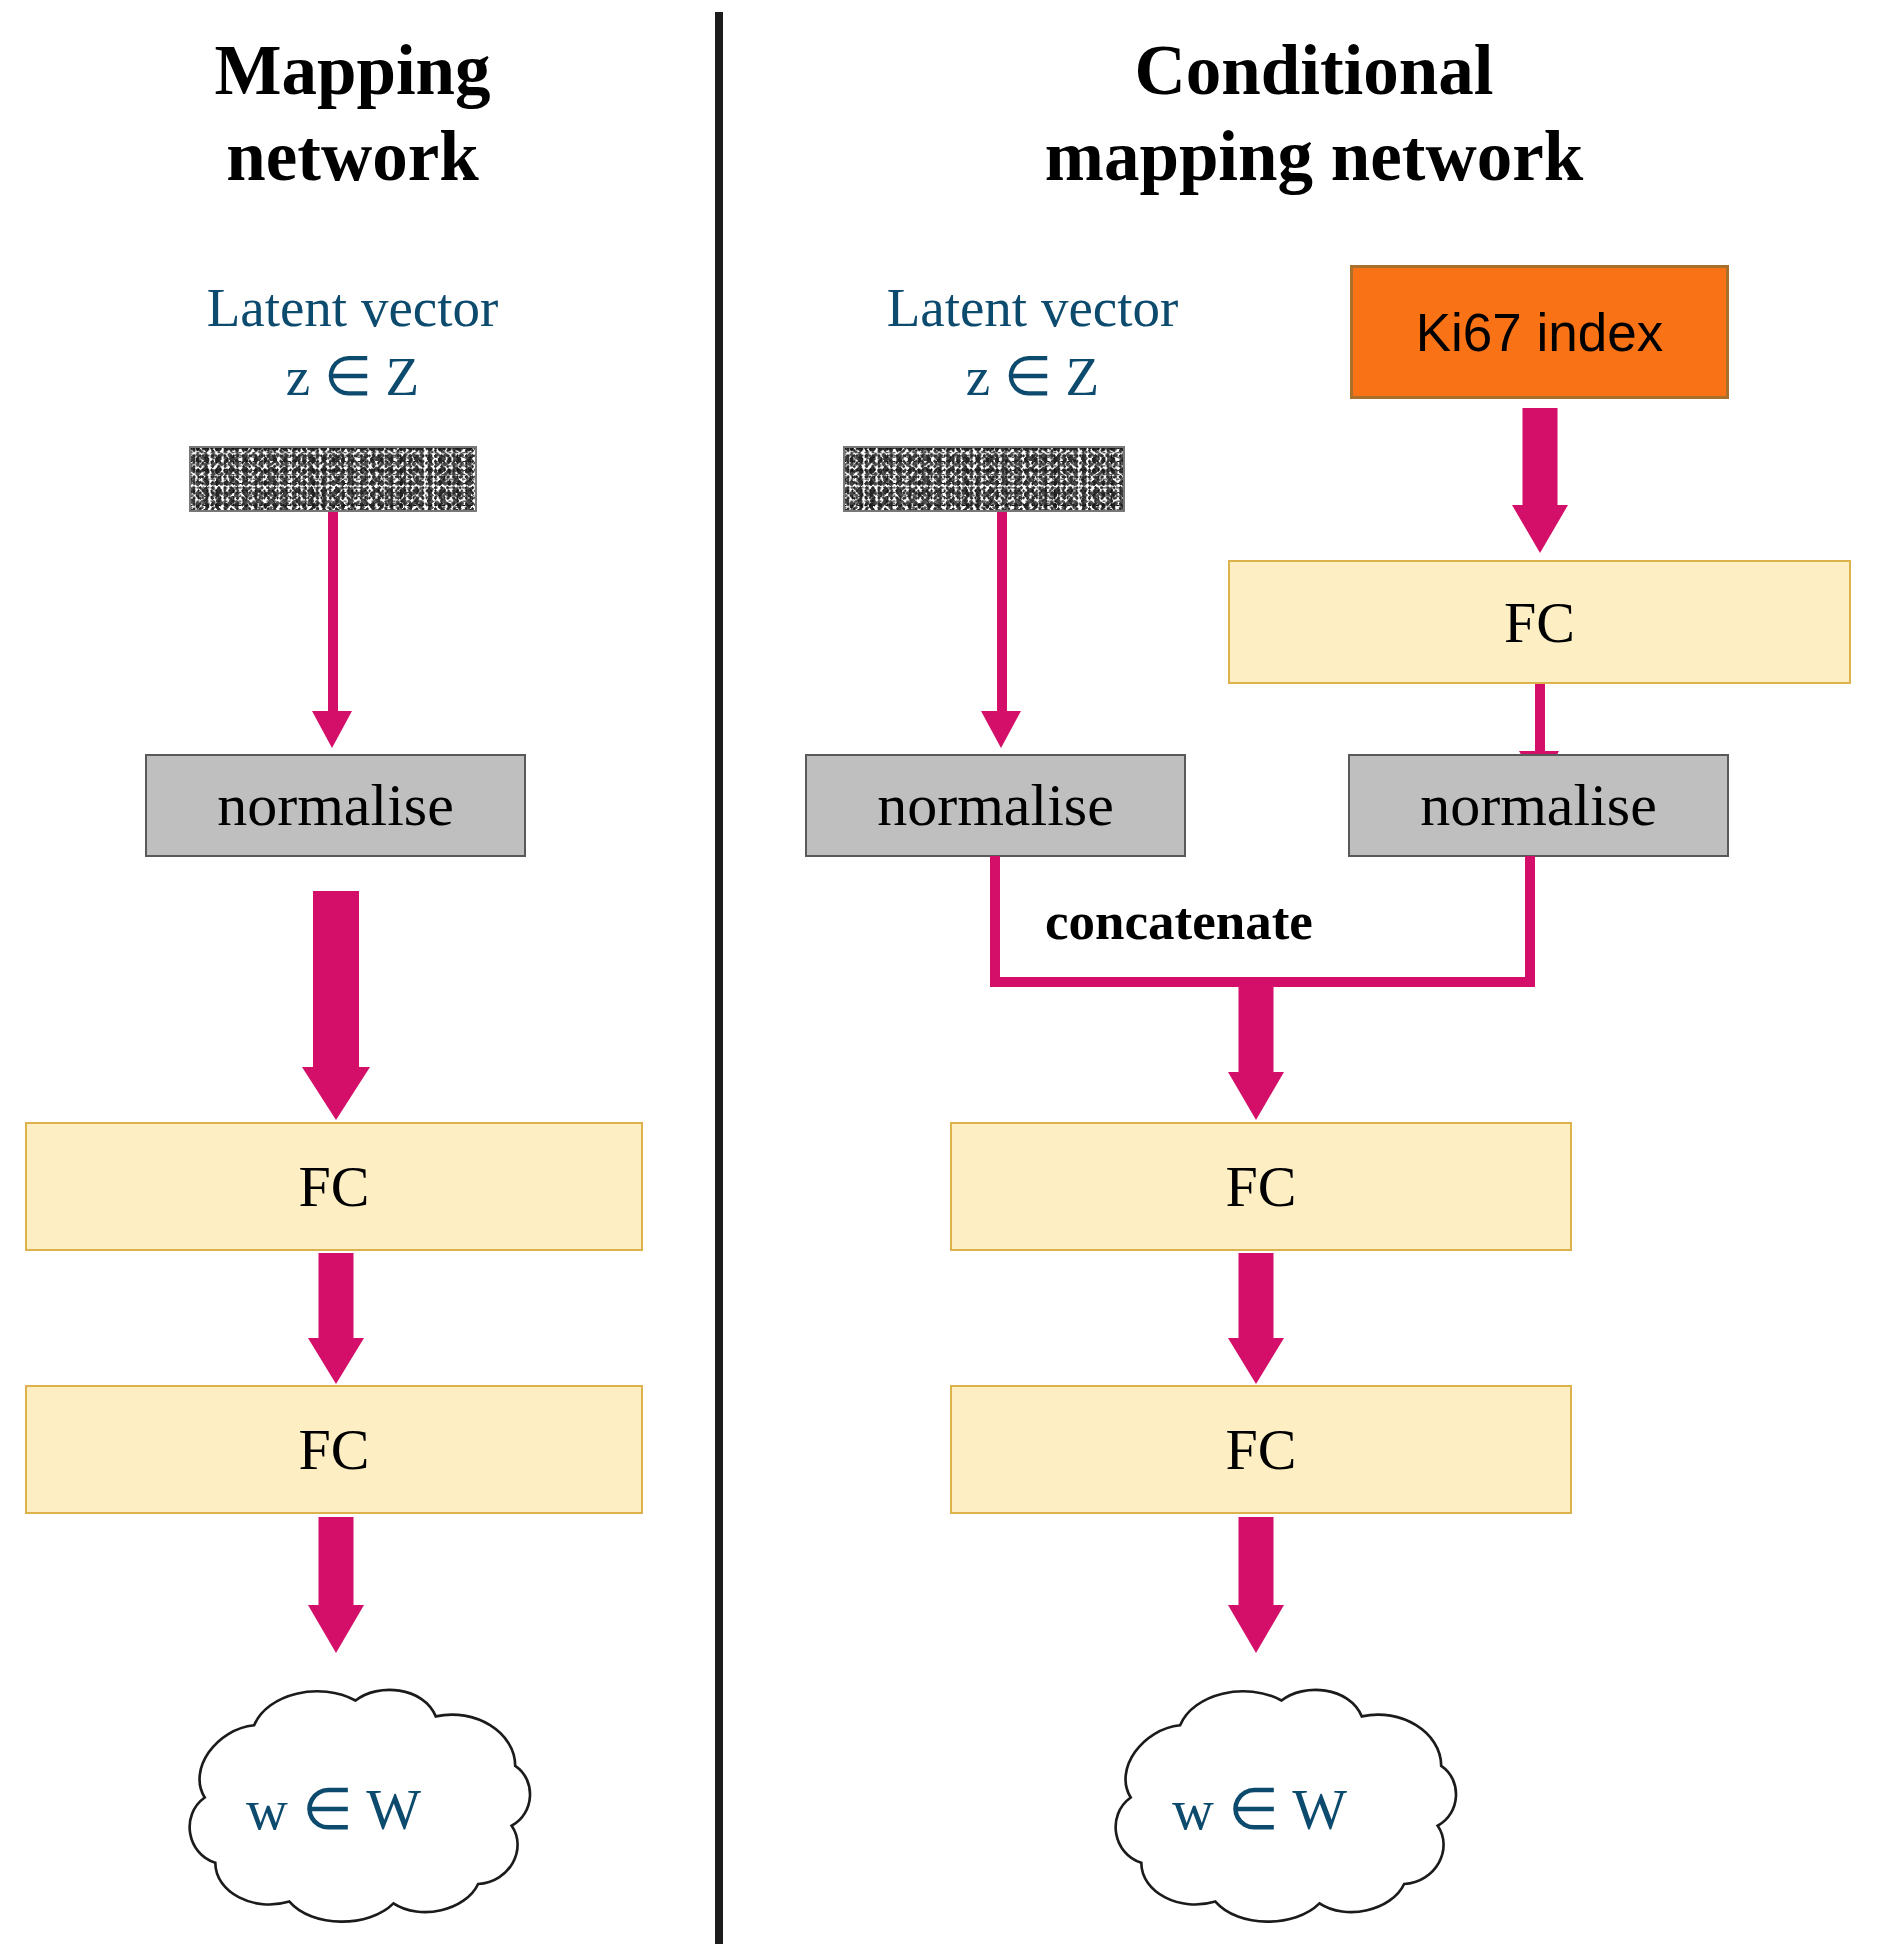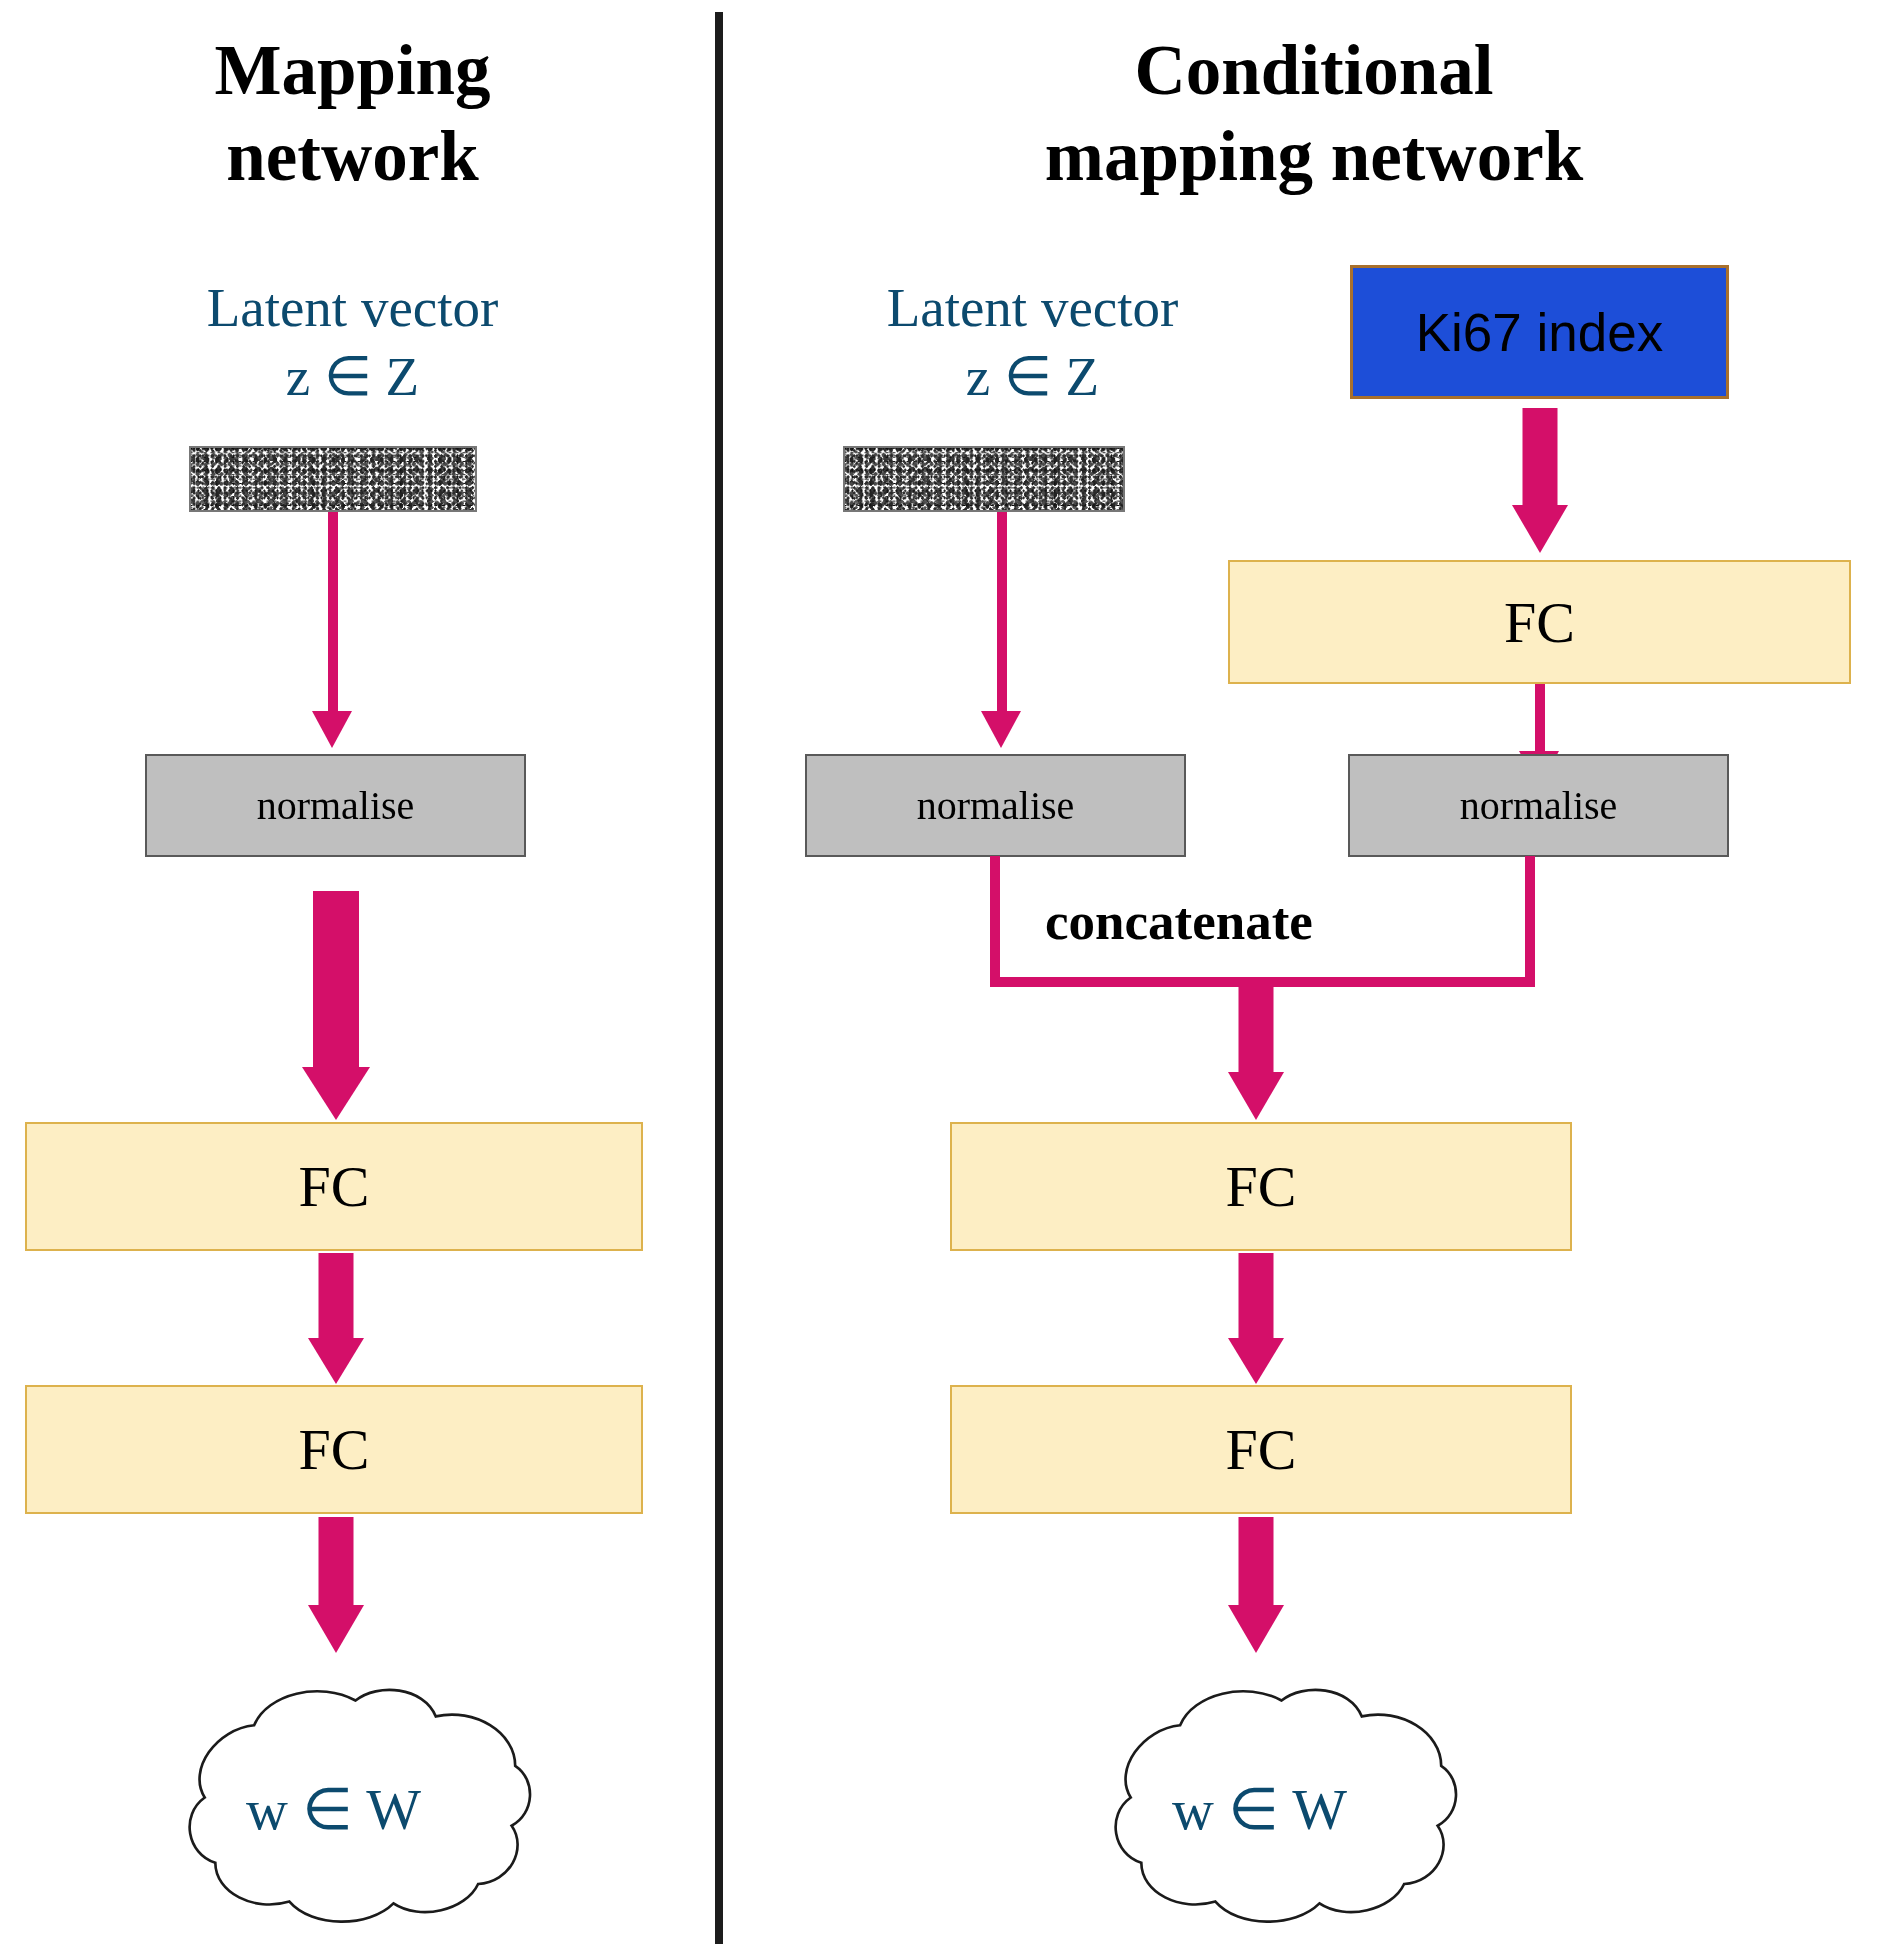--- a/index.html
+++ b/index.html
@@ -79,34 +79,34 @@
     box-sizing: border-box;
     display: flex;
     align-items: center;
     justify-content: center;
     font-family: "Liberation Serif", serif;
     color: #000000;
   }
   .box-normalise {
     background: #bfbfbf;
     border: 2.6px solid #595959;
-    font-size: 40px;
+    font-size: 60px;
   }
   .box-fc {
     background: #fdeec4;
     border: 2.6px solid #dfb košt;
     font-size: 58px;
   }
   .box-fc {
     background: #fdeec4;
     border: 2.6px solid #ddb24d;
     font-size: 58px;
   }
   .box-ki67 {
-    background: #1d4ed8;
+    background: #f97316;
     border: 3.5px solid #a9702c;
     font-family: "Liberation Sans", sans-serif;
     font-size: 53px;
   }
 
   
   .thin-line {
     position: absolute;
     background: #d40f69;
   }

